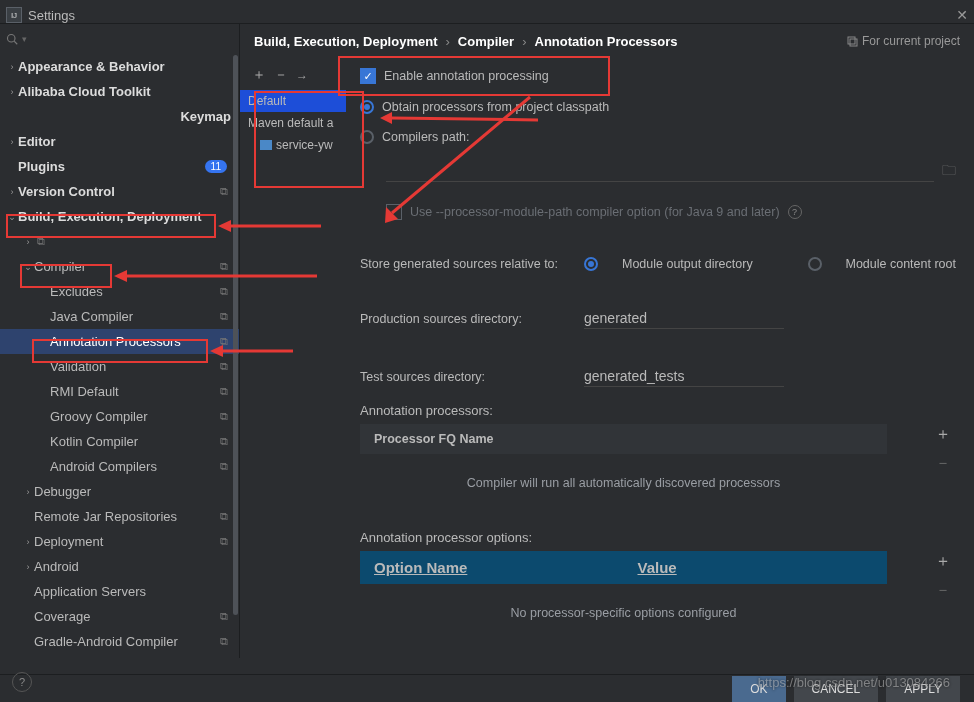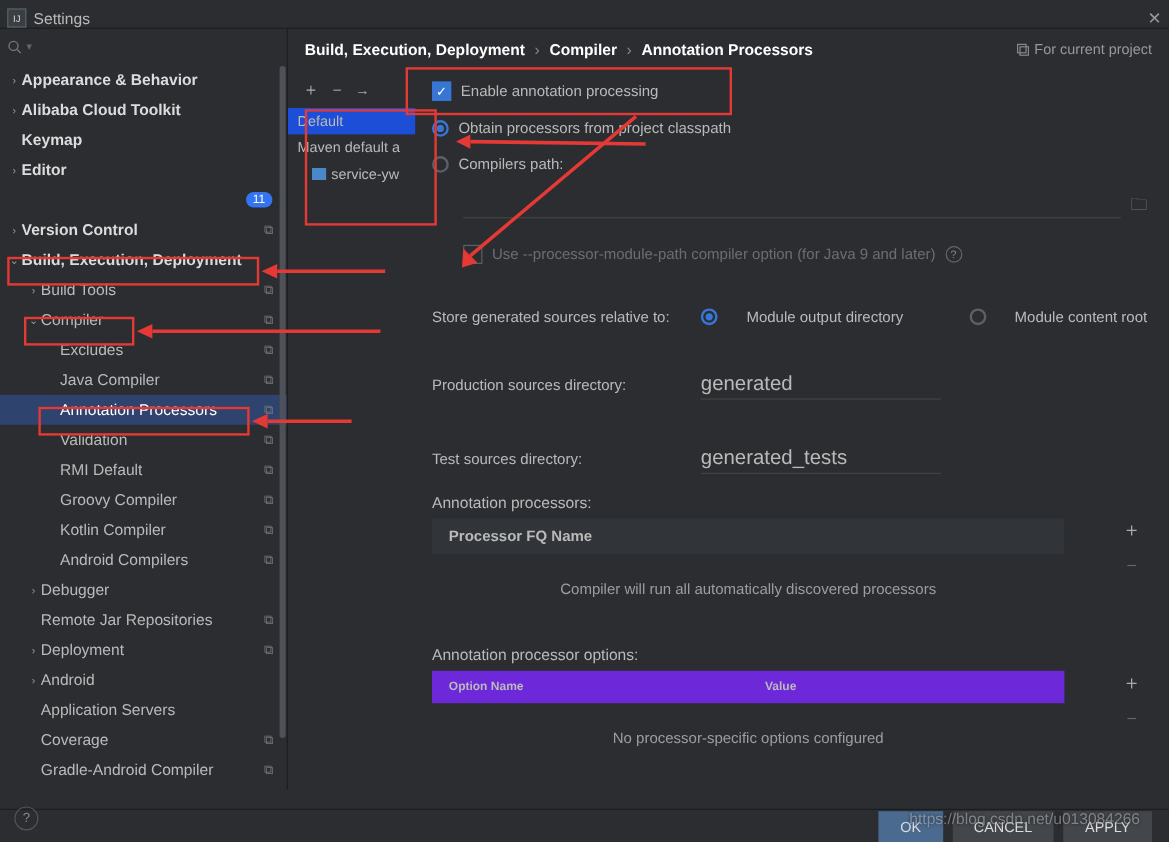--- a/index.html
+++ b/index.html
@@ -39,26 +39,26 @@
   .row.disabled { color:#6a6e74; }
   .chk { width:16px; height:16px; border:1px solid #5a6068; background:#2b2d30; display:inline-flex; align-items:center; justify-content:center; }
   .chk.on { background:#3876d6; border-color:#3876d6; color:#fff; font-size:11px;}
   .radio { width:14px; height:14px; border:2px solid #5a6068; border-radius:50%; display:inline-flex; align-items:center; justify-content:center;}
   .radio.on { border-color:#3876d6;}
   .radio.on::after{ content:""; width:6px; height:6px; background:#3876d6; border-radius:50%;}
   .procpath-line { height:20px; border-bottom:1px solid #444; flex:1;}
   .folder-icon { color:#777; font-size:14px;}
   .field-row { display:flex; align-items:center; gap:24px; margin-bottom:16px; font-size:12.5px;margin-top:37px;}
   .field-row .lbl { min-width:200px;}
-  .input-underline { border:none; border-bottom:1px solid #444; background:transparent; color:#bababa; font-size:17px; width:200px; padding:2px 0;}
+  .input-underline { border:none; border-bottom:1px solid #444; background:transparent; color:#bababa; font-size:14px; width:200px; padding:2px 0;}
   .tbl-head { background:#313438; padding:8px 14px; font-weight:bold; font-size:12.5px; display:flex; align-items:center; }
   .tbl-side { width:26px; display:flex; flex-direction:column; align-items:center; gap:8px; color:#aaa; font-size:16px;}
   .tbl-wrap { display:flex;gap:43px; }
   .tbl-body { flex:1; text-align:center; padding:22px 0; color:#9a9ea4; font-size:12.5px;}
-  .opts-head { display:flex; background:#6d28d9; font-weight:bold; font-size:10px;}
+  .opts-head { display:flex; background:#0c4a6e; font-weight:bold; font-size:15px;text-decoration:underline;}
   .opts-head > div { padding:8px 14px;}
   .footer { position:absolute; bottom:0; left:0; right:0; height:28px; display:flex; align-items:center; padding:0 14px; gap:8px; border-top:1px solid #1c1e20;}
   .btn { padding:6px 18px; background:#43474c; color:#ddd; font-size:12px; border:none; cursor:pointer;}
   .btn.primary { background:#4a6a8f;}
   .help-circle { position:absolute; bottom:10px; left:12px; width:20px; height:20px; border:1px solid #555; border-radius:50%; display:flex; align-items:center; justify-content:center; color:#888; font-size:11px;}
   .watermark { position:absolute; right:24px; bottom:12px; color:#aaa; font-size:13px; opacity:.6; pointer-events:none; text-shadow:0 0 3px #000;}
 
   
   .redbox { position:absolute; border:2px solid #e53935; pointer-events:none;}
   .red-arrow { position:absolute; pointer-events:none;}
@@ -91,42 +91,42 @@
     <div class="node depth0">
           <span class="chev">›</span>
           <span class="label" style="font-weight: bold; color: rgb(220, 220, 220);">Appearance &amp; Behavior</span>
         </div>
         <div class="node depth0">
           <span class="chev">›</span>
           <span class="label" style="font-weight: bold; color: rgb(220, 220, 220);">Alibaba Cloud Toolkit</span>
         </div>
         <div class="node depth0">
           <span class="chev"></span>
-          <span class="label" style="font-weight: bold; color: rgb(220, 220, 220);">Keymap</span>
+          <span class="label" style="font-weight: bold; color: rgb(220, 220, 220); text-align: right;">Keymap</span>
         </div>
         <div class="node depth0">
           <span class="chev">›</span>
           <span class="label" style="font-weight: bold; color: rgb(220, 220, 220);">Editor</span>
         </div>
         <div class="node depth0">
           <span class="chev"></span>
+          <span class="label" style="font-weight: bold; color: rgb(220, 220, 220);">Plugins</span>
           <span class="badge">11</span>
         </div>
         <div class="node depth0">
           <span class="chev">›</span>
           <span class="label" style="font-weight: bold; color: rgb(220, 220, 220);">Version Control</span>
           <span class="tag">⧉</span>
         </div>
         <div class="node depth0">
           <span class="chev">⌄</span>
           <span class="label" style="font-weight: bold; color: rgb(220, 220, 220);">Build, Execution, Deployment</span>
         </div>
         <div class="node depth1">
           <span class="chev">›</span>
-          <span class="label">Build Tools</span>
           <span class="tag">⧉</span>
         </div>
         <div class="node depth1">
           <span class="chev">⌄</span>
           <span class="label">Compiler</span>
           <span class="tag">⧉</span>
         </div>
         <div class="node depth2">
           <span class="chev"></span>
           <span class="label">Excludes</span>

